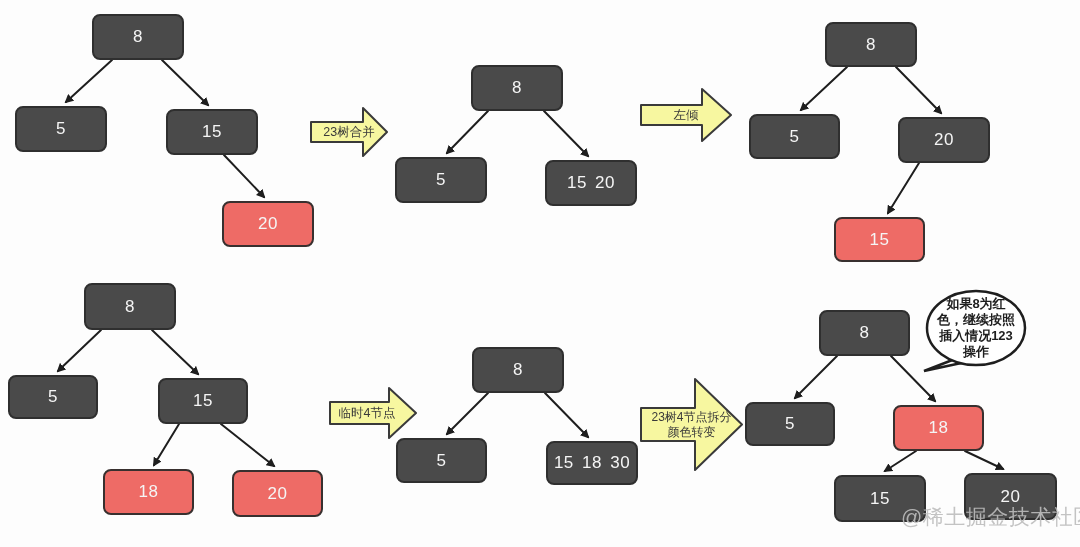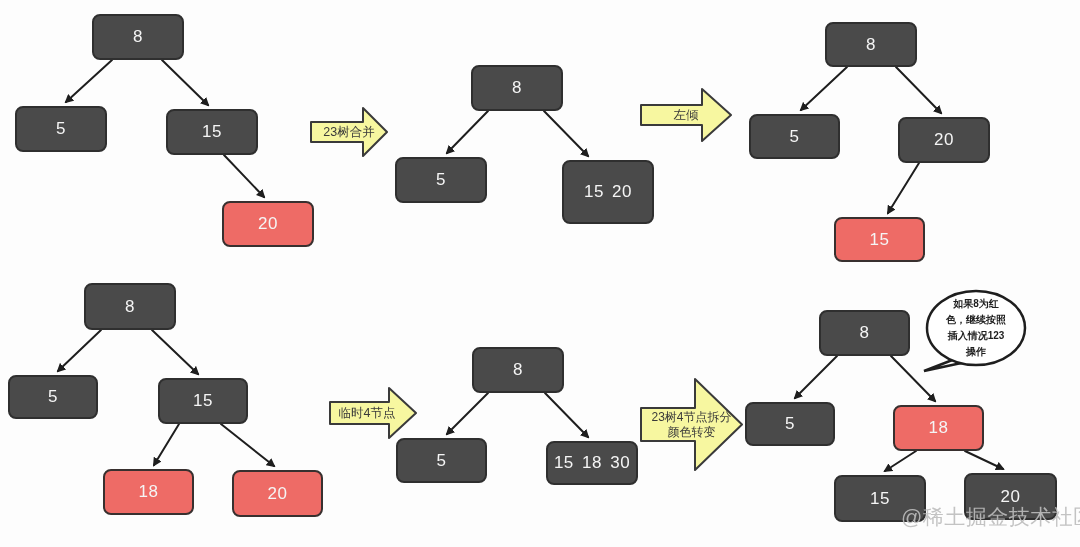--- a/index.html
+++ b/index.html
@@ -77,21 +77,21 @@
     stroke: var(--bubble-border, #1e1e1e);
     stroke-width: 2.5;
   }
   .bubble-text {
     position: absolute;
     display: flex;
     flex-direction: column;
     align-items: center;
     justify-content: center;
     color: var(--bubble-text, #1e1e1e);
-    font-size: 10px;
+    font-size: 13px;
     line-height: 16px;
     font-weight: 600;
     text-align: center;
     white-space: nowrap;
   }
   #watermark {
     position: absolute;
     color: var(--watermark, #bdbdbd);
     font-size: 21px;
     letter-spacing: 0.5px;
@@ -152,21 +152,21 @@
     </div>
     <div class="node red" style="left: 222px; top: 201px; width: 92px; height: 46px;">
       <span class="node-label">20</span>
     </div>
     <div class="node dark" style="left: 471px; top: 65px; width: 92px; height: 46px;">
       <span class="node-label">8</span>
     </div>
     <div class="node dark" style="left: 395px; top: 157px; width: 92px; height: 46px;">
       <span class="node-label">5</span>
     </div>
-    <div class="node dark" style="left: 562px; top: 160px; width: 92px; height: 64px;">
+    <div class="node dark" style="left: 545px; top: 160px; width: 92px; height: 46px;">
       <span class="node-label">15 20</span>
     </div>
     <div class="node dark" style="left: 825px; top: 22px; width: 92px; height: 45px;">
       <span class="node-label">8</span>
     </div>
     <div class="node dark" style="left: 749px; top: 114px; width: 91px; height: 45px;">
       <span class="node-label">5</span>
     </div>
     <div class="node dark" style="left: 898px; top: 117px; width: 92px; height: 46px;">
       <span class="node-label">20</span>

